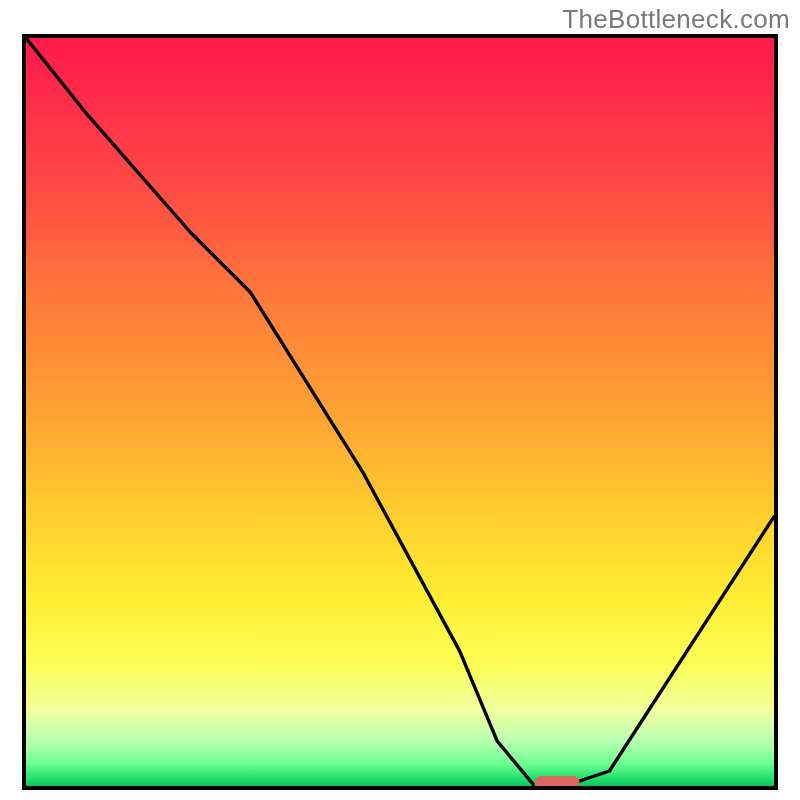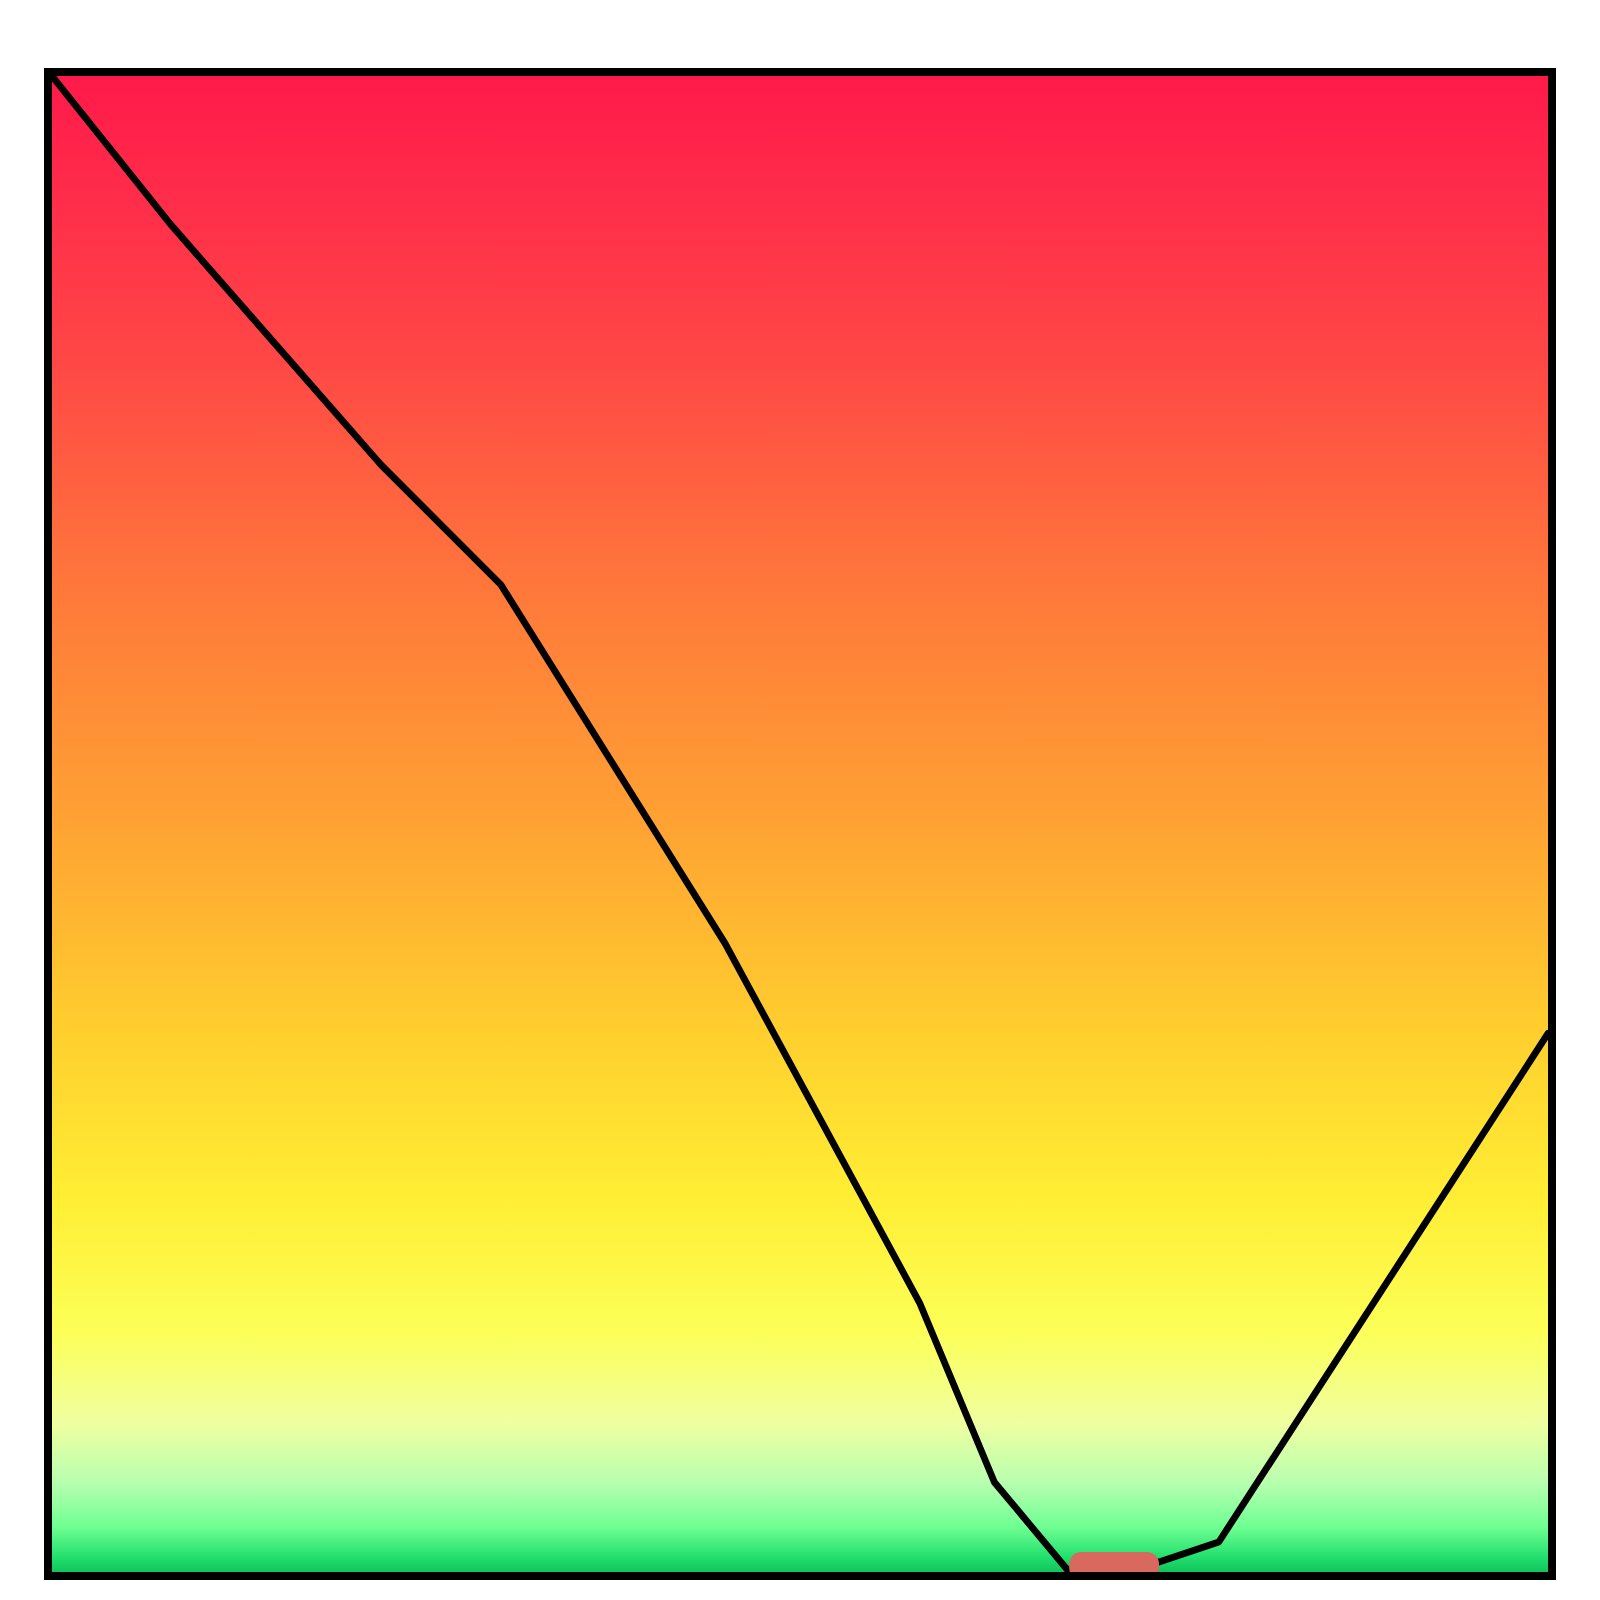--- a/index.html
+++ b/index.html
@@ -64,20 +64,21 @@
     left: 0; top: 0;
     width: 100%;
     height: 100%;
     z-index: 2;
   }
 </style>
 </head>
 <body>
 
 <div class="frame">
+  <div class="watermark">TheBottleneck.com</div>
 
   <div class="plot-outer">
     <svg class="curve" viewBox="0 0 748 748" preserveAspectRatio="none">
       <path id="curve-path" fill="none" stroke="#000" stroke-width="3.4" stroke-linecap="round" stroke-linejoin="round" d="M0.0 0.0 L59.8 74.8 L164.6 194.5 L224.4 254.3 L336.6 433.8 L433.8 613.4 L471.2 703.1 L508.6 748.0 L538.6 748.0 L583.4 733.0 L748.0 478.7"></path>
       <rect id="marker-rect" rx="6" ry="6" height="14" fill="#d9685f" x="508.6" width="44.9" y="738.0"></rect>
     </svg>
   </div>
 </div>
 
 </body></html>

